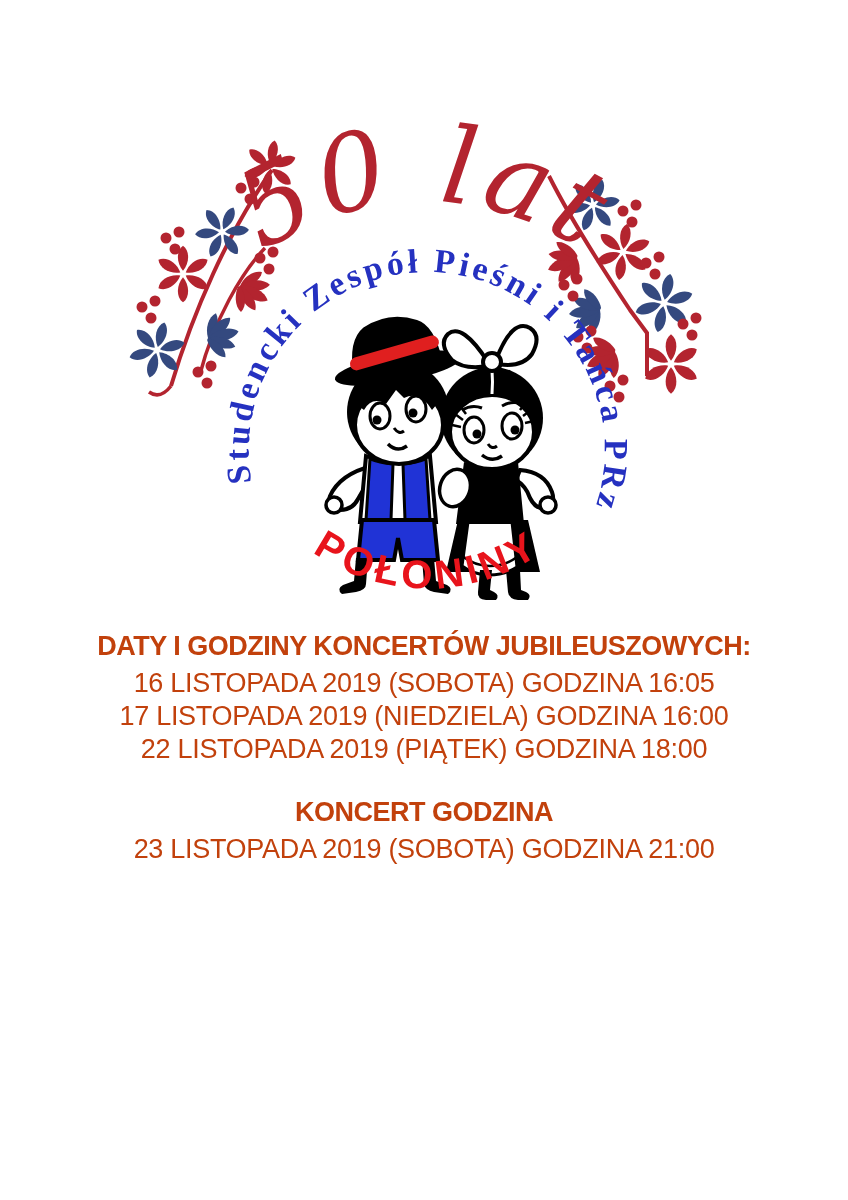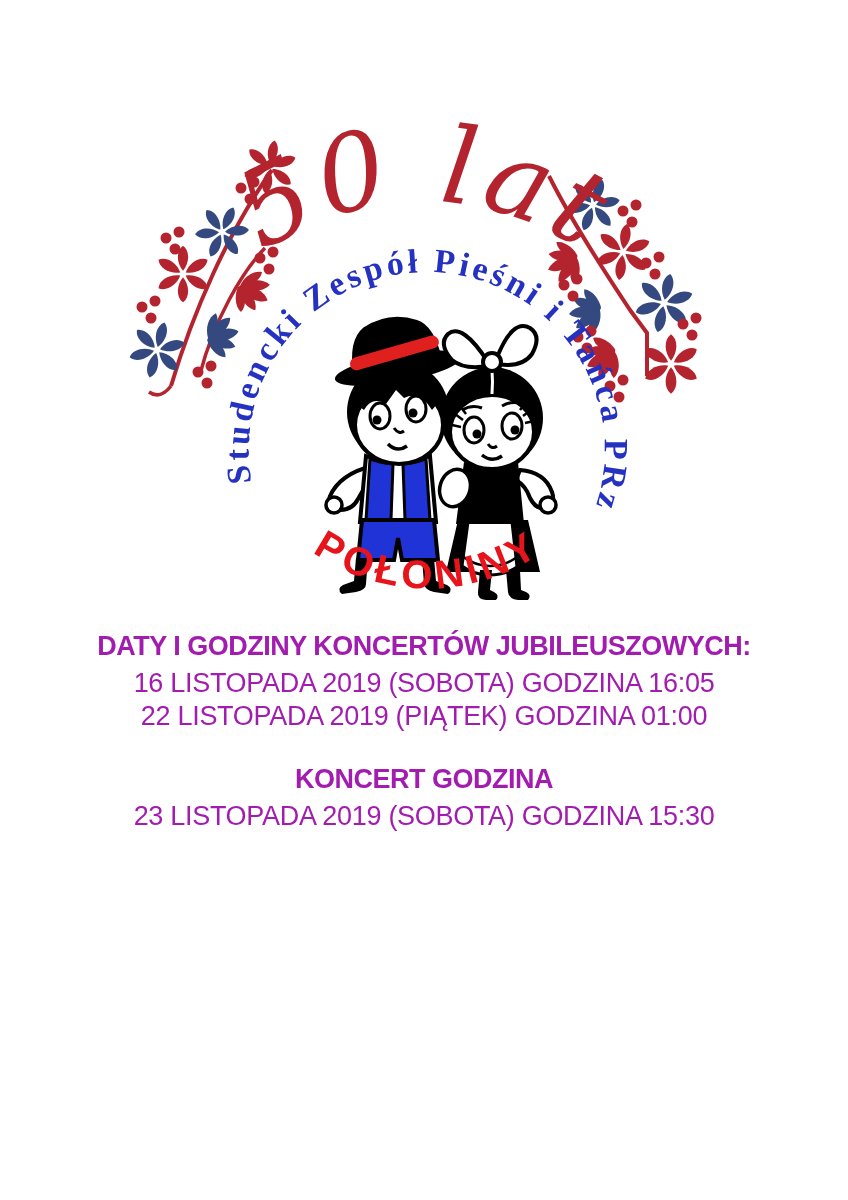--- a/index.html
+++ b/index.html
@@ -15,21 +15,21 @@
   }
   .arcname-text {
     font-family:"Liberation Serif", serif; font-weight:bold;
     font-size:34px; letter-spacing:3.5px; fill:#2531c0;
   }
   .polo-text {
     font-family:"Liberation Sans", sans-serif; font-weight:bold;
     font-size:40px; letter-spacing:4.5px; fill:#e8141c;
   }
 
-  .schedule { position:absolute; top:630px; left:0; width:848px; text-align:center; color:#a21caf; }
+  .schedule { position:absolute; top:630px; left:0; width:848px; text-align:center; color:#c2410c; }
   .schedule h1, .schedule h2 {
     font-size:27px; font-weight:bold; margin:0; line-height:33px; letter-spacing:-0.5px;
   }
   .schedule h1 { margin-bottom:4px; }
   .schedule h2 { margin-top:30px; margin-bottom:4px; }
   .schedule p.date { font-size:27px; font-weight:normal; margin:0; line-height:33px; letter-spacing:-0.3px; }
 </style>
 </head>
 <body>
 
@@ -167,17 +167,18 @@
     </g>
 
     <text class="polo-text" text-anchor="middle">
       <textPath href="#poloArc" startOffset="50%">POŁONINY</textPath>
     </text>
   </svg>
 
   <section class="schedule">
     <h1>DATY I GODZINY KONCERTÓW JUBILEUSZOWYCH:</h1>
     <p class="date">16 LISTOPADA 2019 (SOBOTA) GODZINA 16:05</p>
-    <p class="date">22 LISTOPADA 2019 (PIĄTEK) GODZINA 01:00</p>
+    <p class="date">17 LISTOPADA 2019 (NIEDZIELA) GODZINA 16:00</p>
+    <p class="date">22 LISTOPADA 2019 (PIĄTEK) GODZINA 18:00</p>
     <h2>KONCERT GODZINA</h2>
-    <p class="date">23 LISTOPADA 2019 (SOBOTA) GODZINA 15:30</p>
+    <p class="date">23 LISTOPADA 2019 (SOBOTA) GODZINA 21:00</p>
   </section>
 </div>
 
 </body></html>

